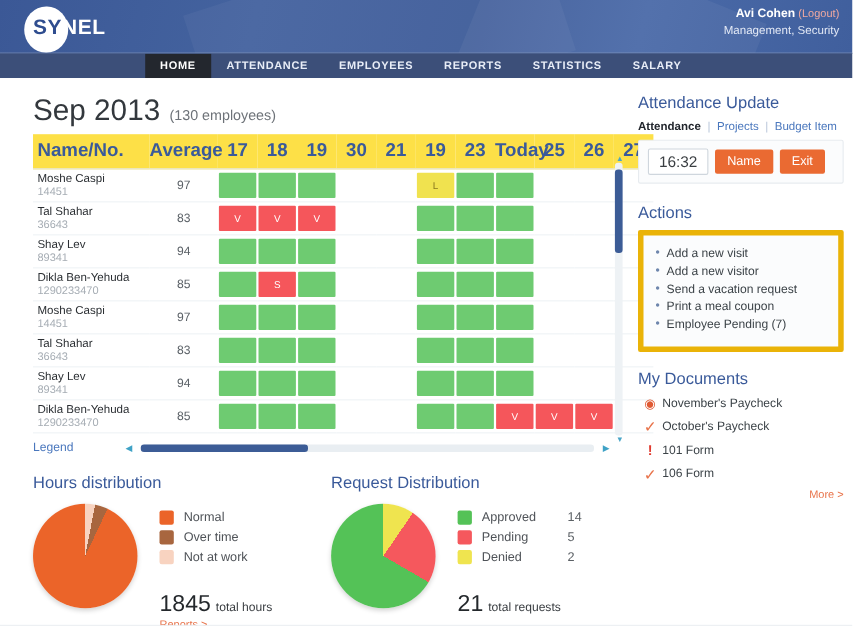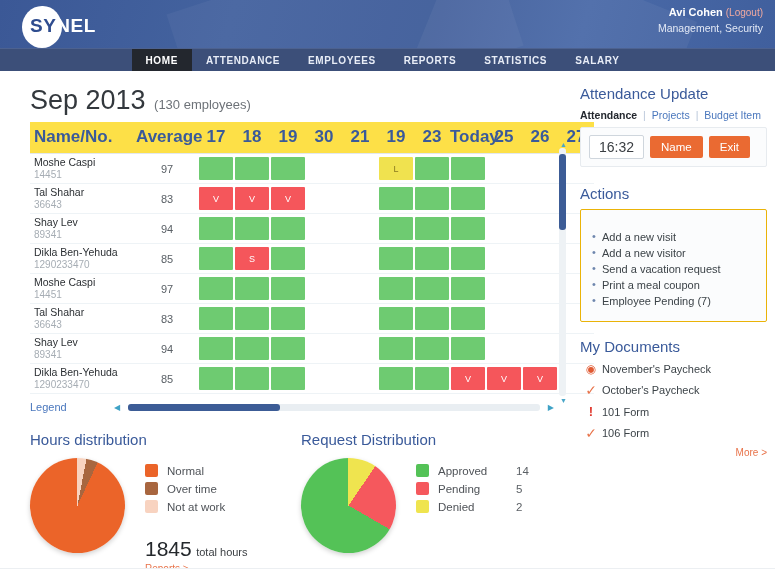--- a/index.html
+++ b/index.html
@@ -148,22 +148,22 @@
   .time-field {
     background:#fff; border:1px solid #cfd6dd; border-radius:2px;
     padding:3px 9px; font-size:14px; color:#3a3e42;
   }
   .btn-or {
     background:#ea6a32; color:#fff; border:none; border-radius:2px;
     padding:5px 11px; font-size:11.5px; cursor:pointer;
     font-family:"Liberation Sans", sans-serif;
   }
   .actions-box {
-    border:1px solid #eab308; background:#fbfcfd; border-radius:2px;
-    padding:19px 10px 12px 10px; margin-bottom:16px;
+    border:5px solid #eab308; background:#fbfcfd; border-radius:2px;
+    padding:9px 10px 12px 10px; margin-bottom:16px;
   }
   .act-item {
     font-size:11px; color:#3c4348; padding:2px 0 2px 11px;
     position:relative; cursor:pointer;
   }
   .act-item::before {
     content:"•"; position:absolute; left:1px; top:1px; color:#6e86ad; font-size:11px;
   }
   .doc-item { display:flex; align-items:center; font-size:11px; color:#3c4348; margin-bottom:6px; cursor:pointer; }
   .doc-ic { width:22px; flex:0 0 22px; text-align:center; font-size:12px; }
@@ -613,20 +613,24 @@
             <div class="lg-item">
               <span class="lg-swatch" id="sw-r1" style="background: rgb(245, 88, 93);"></span>
               <span class="lg-label">Pending</span>
               <span class="lg-val">5</span>
             </div>
             <div class="lg-item">
               <span class="lg-swatch" id="sw-r2" style="background: rgb(239, 228, 79);"></span>
               <span class="lg-label">Denied</span>
               <span class="lg-val">2</span>
             </div>
+            <div class="total-row">
+              <span class="total-num">21</span>
+              <span class="total-txt">total requests</span>
+            </div>
           </div>
         </div>
       </div>
 
     </div>
   </div>
 
   <div class="right">
 
     <div class="panel-title">Attendance Update</div>

